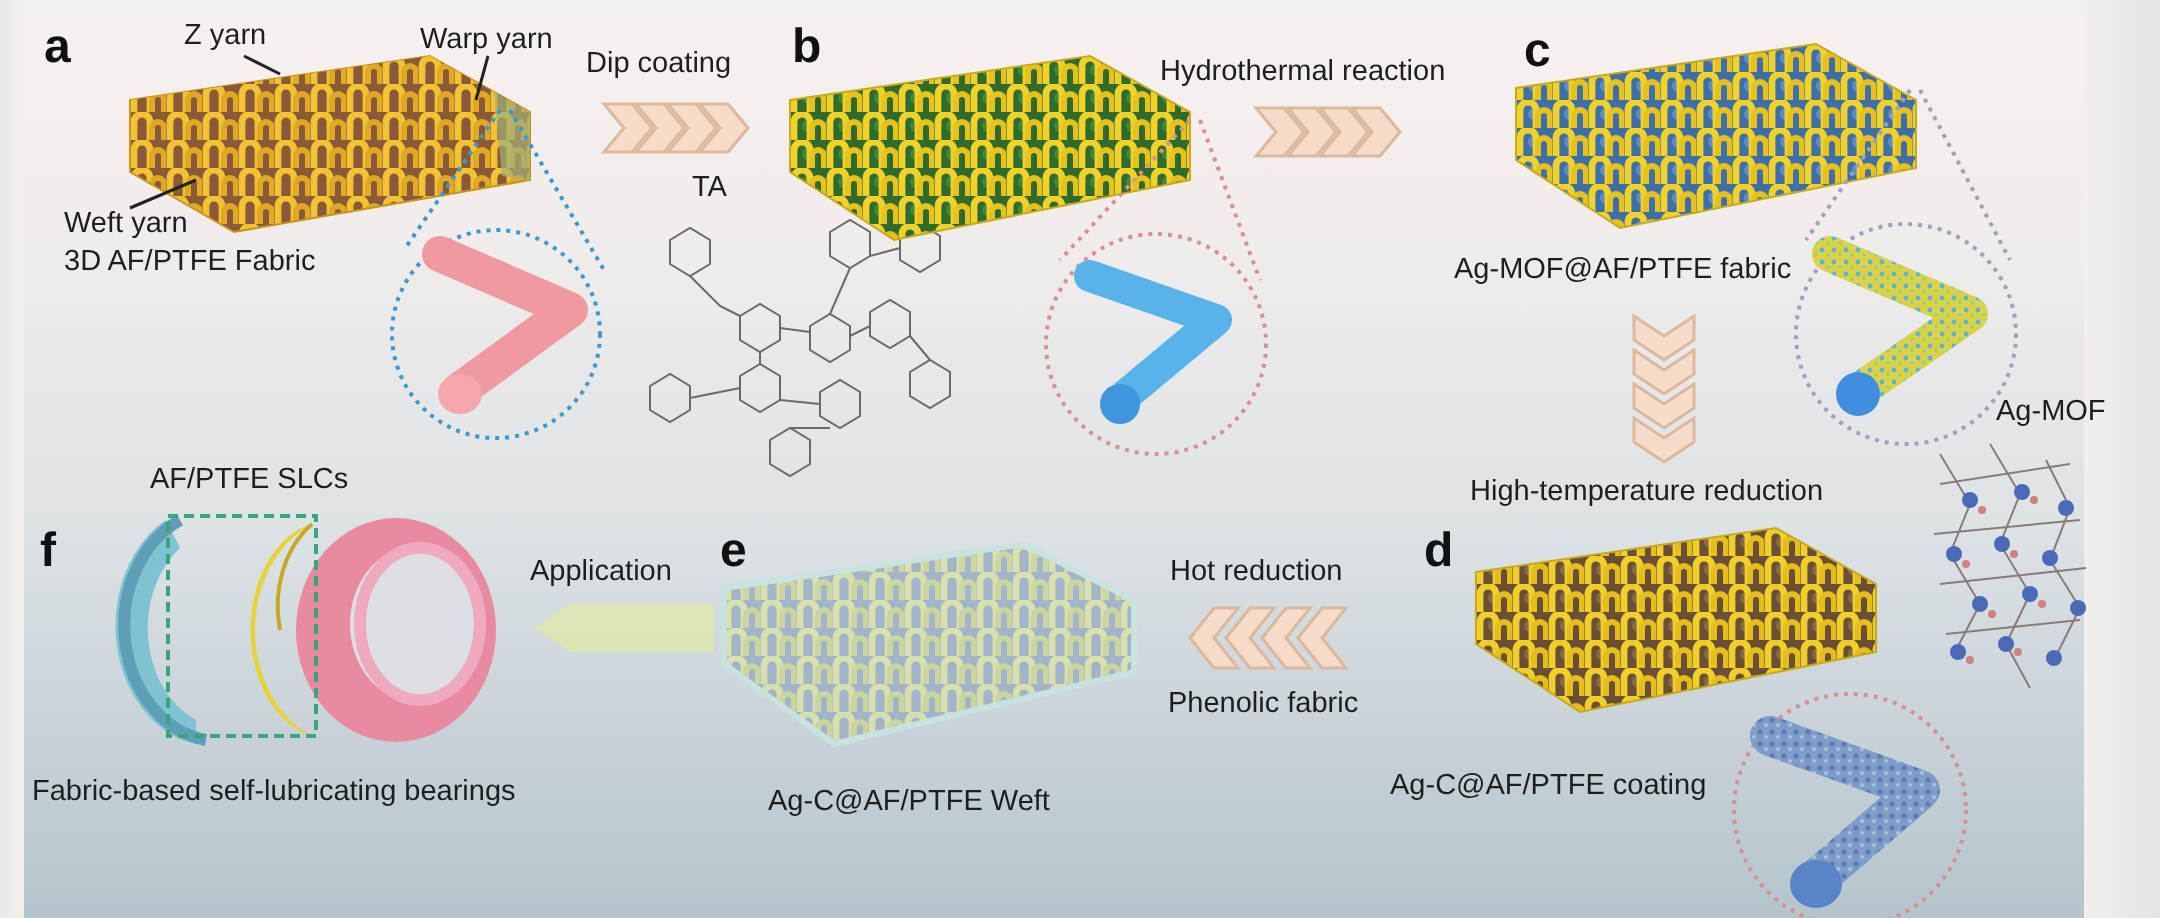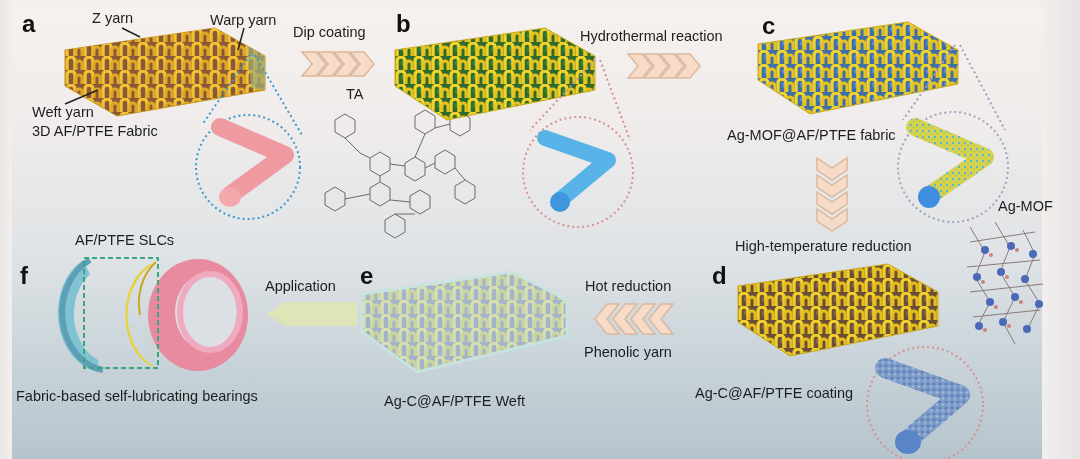--- a/index.html
+++ b/index.html
@@ -199,21 +199,21 @@
 
 <div class="txt lbl" style="left:585px;top:278px">Hot reduction</div>
 <svg style="left:595px;top:304px" width="85" height="32">
   <g fill="#f6dcc8" stroke="#dcb89c" stroke-width="1.5">
     <path d="M24 0 H12 L0 15 L12 30 H24 L12 15 Z"></path>
     <path d="M42 0 H30 L18 15 L30 30 H42 L30 15 Z"></path>
     <path d="M60 0 H48 L36 15 L48 30 H60 L48 15 Z"></path>
     <path d="M78 0 H66 L54 15 L66 30 H78 L66 15 Z"></path>
   </g>
 </svg>
-<div class="txt lbl" style="left:584px;top:344px">Phenolic yarn</div>
+<div class="txt lbl" style="left:584px;top:344px">Phenolic fabric</div>
 
 <div class="txt letter" style="left:360px;top:262px">e</div>
 <svg style="left:362px;top:272px" width="210" height="105">
   <polygon points="0,22 150,0 205,28 205,64 55,100 0,60" fill="url(#weaveE)" stroke="#c8e4e0" stroke-width="3" opacity="0.9"></polygon>
 </svg>
 <div class="txt lbl" style="left:384px;top:393px">Ag-C@AF/PTFE Weft</div>
 
 <div class="txt lbl" style="left:265px;top:278px">Application</div>
 <svg style="left:265px;top:300px" width="95" height="30">
   <path d="M20 2 H92 V26 H20 L2 14 Z" fill="#dfe6b0" opacity="0.85"></path>

